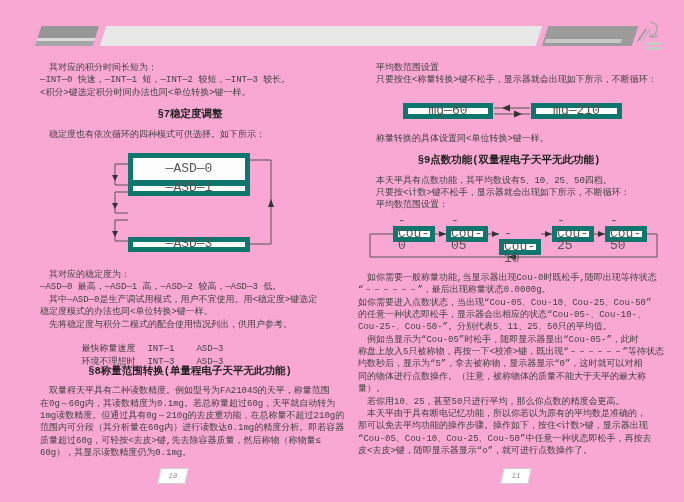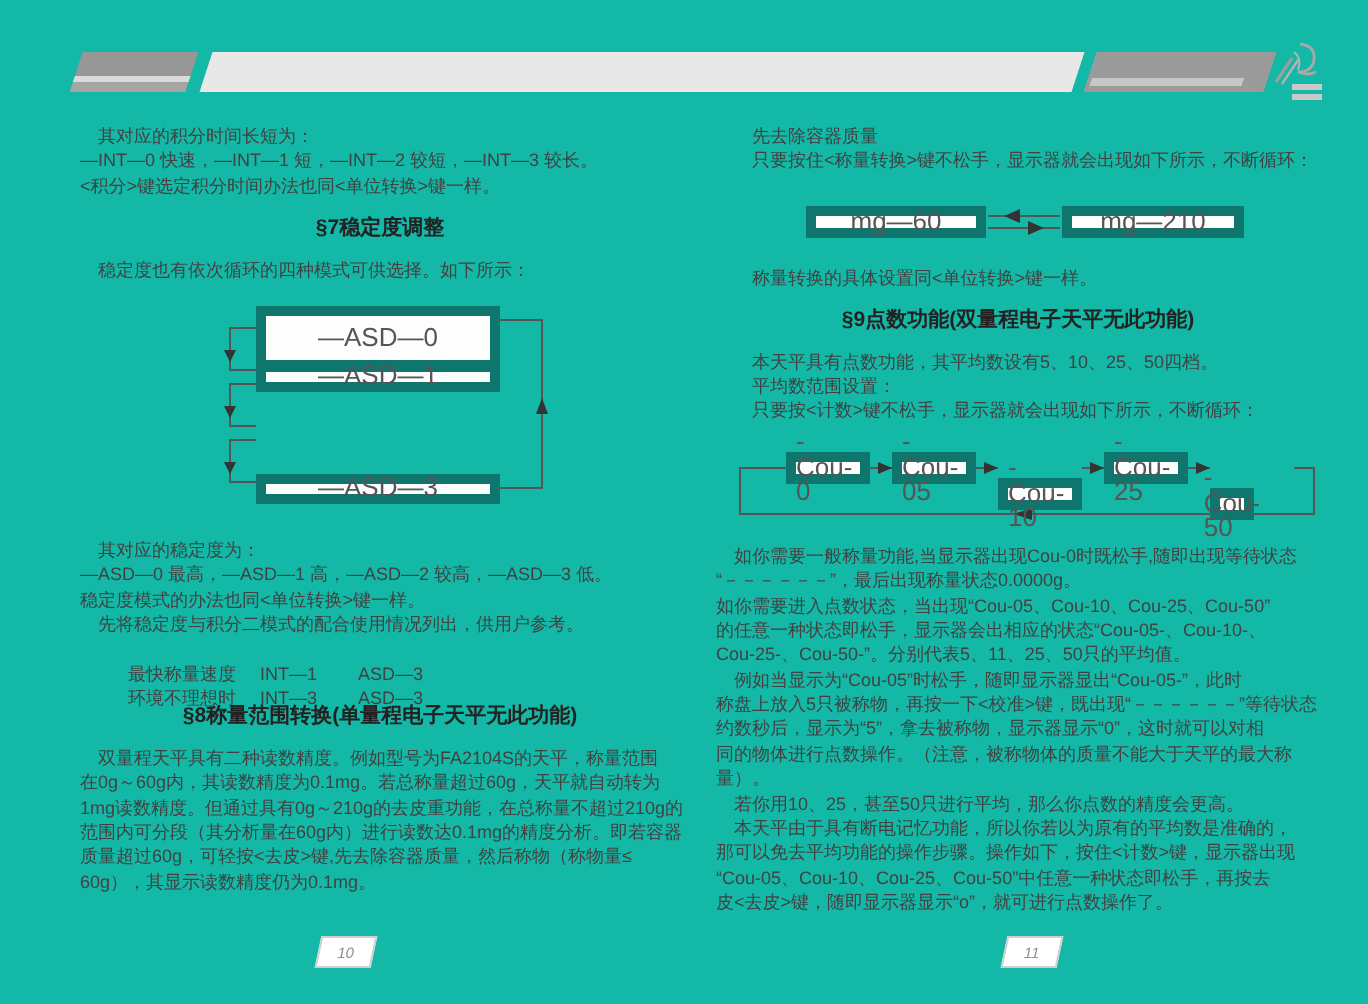--- a/index.html
+++ b/index.html
@@ -1,17 +1,17 @@
 <!DOCTYPE html>
 <html><head>
 <meta charset="utf-8">
 <style>
   html,body{margin:0;padding:0;background:#fff;}
-  #canvas{position:relative;width:684px;height:502px;background:#14b8a6;overflow:hidden;
-          font-family:Liberation Sans, sans-serif;color:#424242;}
+  #canvas{position:relative;width:684px;height:502px;background:#f9a8d4;overflow:hidden;
+          font-family:Liberation Mono, monospace;color:#424242;}
 
   
   .band{position:absolute;top:26px;height:20px;transform:skewX(-18deg);}
   .band-left{left:38px;width:58px;overflow:hidden;}
   .band-left .s1{height:12px;background:#979797;}
   .band-left .s2{height:3px;background:#dadada;}
   .band-left .s3{height:5px;background:#a5a5a5;}
   .band-mid{left:103px;width:436px;background:#e8e8e8;}
   .band-right{left:545px;width:90px;background:#9b9b9b;}
   .band-right .stripe{position:absolute;left:2px;top:13px;width:76px;height:4px;background:#c7c7c7;}
@@ -92,20 +92,21 @@
         <path d="M152 93 H173 V9 H152" fill="none" stroke="#555" stroke-width="1"></path>
         <polygon points="170,56 176,56 173,48" fill="#333"></polygon>
       </svg>
       <div class="dbox" style="left:30px;top:2px;width:122px;height:32px">—ASD—0</div>
       <div class="dbox" style="left:30px;top:30px;width:122px;height:15px">—ASD—1</div>
       <div class="dbox" style="left:30px;top:86px;width:122px;height:15px">—ASD—3</div>
     </div>
 
     <div class="ln">　其对应的稳定度为：</div>
     <div class="ln">—ASD—0 最高，—ASD—1 高，—ASD—2 较高，—ASD—3 低。</div>
+    <div class="ln">　其中—ASD—0是生产调试用模式，用户不宜使用。用&lt;稳定度&gt;键选定</div>
     <div class="ln">稳定度模式的办法也同&lt;单位转换&gt;键一样。</div>
     <div class="ln">　先将稳定度与积分二模式的配合使用情况列出，供用户参考。</div>
 
     <div class="trow">
       <span class="tc1">最快称量速度</span><span class="tc2">INT—1</span><span class="tc3">ASD—3</span>
     </div>
     <div class="trow">
       <span class="tc1">环境不理想时</span><span class="tc2">INT—3</span><span class="tc3">ASD—3</span>
     </div>
 
@@ -113,60 +114,60 @@
 
     <div class="ln">　双量程天平具有二种读数精度。例如型号为FA2104S的天平，称量范围</div>
     <div class="ln">在0g～60g内，其读数精度为0.1mg。若总称量超过60g，天平就自动转为</div>
     <div class="ln">1mg读数精度。但通过具有0g～210g的去皮重功能，在总称量不超过210g的</div>
     <div class="ln">范围内可分段（其分析量在60g内）进行读数达0.1mg的精度分析。即若容器</div>
     <div class="ln">质量超过60g，可轻按&lt;去皮&gt;键,先去除容器质量，然后称物（称物量≤</div>
     <div class="ln">60g），其显示读数精度仍为0.1mg。</div>
   </div>
 
   <div class="page page-right">
-    <div class="ln">　　先去除容器质量</div>
+    <div class="ln">　　平均数范围设置</div>
     <div class="ln">　　只要按住&lt;称量转换&gt;键不松手，显示器就会出现如下所示，不断循环：</div>
 
     <div class="diagram mg-diagram">
       <svg width="302" height="26" viewBox="0 0 302 26">
         <path d="M136 9 H172" fill="none" stroke="#555" stroke-width="1"></path>
         <polygon points="152,5.5 152,12.5 144,9" fill="#333"></polygon>
         <path d="M136 15 H172" fill="none" stroke="#555" stroke-width="1"></path>
         <polygon points="156,11.5 156,18.5 164,15" fill="#333"></polygon>
       </svg>
       <div class="dbox" style="left:45px;top:4px;width:90px;height:16px">mg—60</div>
       <div class="dbox" style="left:173px;top:4px;width:91px;height:16px">mg—210</div>
     </div>
 
     <div class="ln">　　称量转换的具体设置同&lt;单位转换&gt;键一样。</div>
 
     <div class="heading">§9点数功能(双量程电子天平无此功能)</div>
 
     <div class="ln">　　本天平具有点数功能，其平均数设有5、10、25、50四档。</div>
+    <div class="ln">　　只要按&lt;计数&gt;键不松手，显示器就会出现如下所示，不断循环：</div>
     <div class="ln">　　平均数范围设置：</div>
-    <div class="ln">　　只要按&lt;计数&gt;键不松手，显示器就会出现如下所示，不断循环：</div>
 
     <div class="diagram cou-diagram">
       <svg width="302" height="42" viewBox="0 0 302 42">
         <path d="M77 10 H88" fill="none" stroke="#555" stroke-width="1"></path>
         <polygon points="81,7 81,13 88,10" fill="#333"></polygon>
         <path d="M130 10 H141" fill="none" stroke="#555" stroke-width="1"></path>
         <polygon points="134,7 134,13 141,10" fill="#333"></polygon>
         <path d="M183 10 H194" fill="none" stroke="#555" stroke-width="1"></path>
         <polygon points="187,7 187,13 194,10" fill="#333"></polygon>
         <path d="M236 10 H247" fill="none" stroke="#555" stroke-width="1"></path>
         <polygon points="240,7 240,13 247,10" fill="#333"></polygon>
         <path d="M289 10 H299 V33 H12 V10 H35" fill="none" stroke="#555" stroke-width="1"></path>
         <polygon points="158,30 158,36 149,33" fill="#333"></polygon>
       </svg>
       <div class="dbox" style="left:35px;top:2px;width:42px;height:16px">-Cou-0</div>
       <div class="dbox" style="left:88px;top:2px;width:42px;height:16px">-Cou-05</div>
       <div class="dbox" style="left:141px;top:15px;width:42px;height:16px">-Cou-10</div>
       <div class="dbox" style="left:194px;top:2px;width:42px;height:16px">-Cou-25</div>
-      <div class="dbox" style="left:247px;top:20px;width:22px;height:16px">-Cou-50</div>
+      <div class="dbox" style="left:247px;top:2px;width:42px;height:16px">-Cou-50</div>
     </div>
 
     <div class="ln">　如你需要一般称量功能,当显示器出现Cou-0时既松手,随即出现等待状态</div>
     <div class="ln">“－－－－－－”，最后出现称量状态0.0000g。</div>
     <div class="ln">如你需要进入点数状态，当出现“Cou-05、Cou-10、Cou-25、Cou-50”</div>
     <div class="ln">的任意一种状态即松手，显示器会出相应的状态“Cou-05-、Cou-10-、</div>
     <div class="ln">Cou-25-、Cou-50-”。分别代表5、11、25、50只的平均值。</div>
     <div class="ln">　例如当显示为“Cou-05”时松手，随即显示器显出“Cou-05-”，此时</div>
     <div class="ln">称盘上放入5只被称物，再按一下&lt;校准&gt;键，既出现“－－－－－－”等待状态</div>
     <div class="ln">约数秒后，显示为“5”，拿去被称物，显示器显示“0”，这时就可以对相</div>

